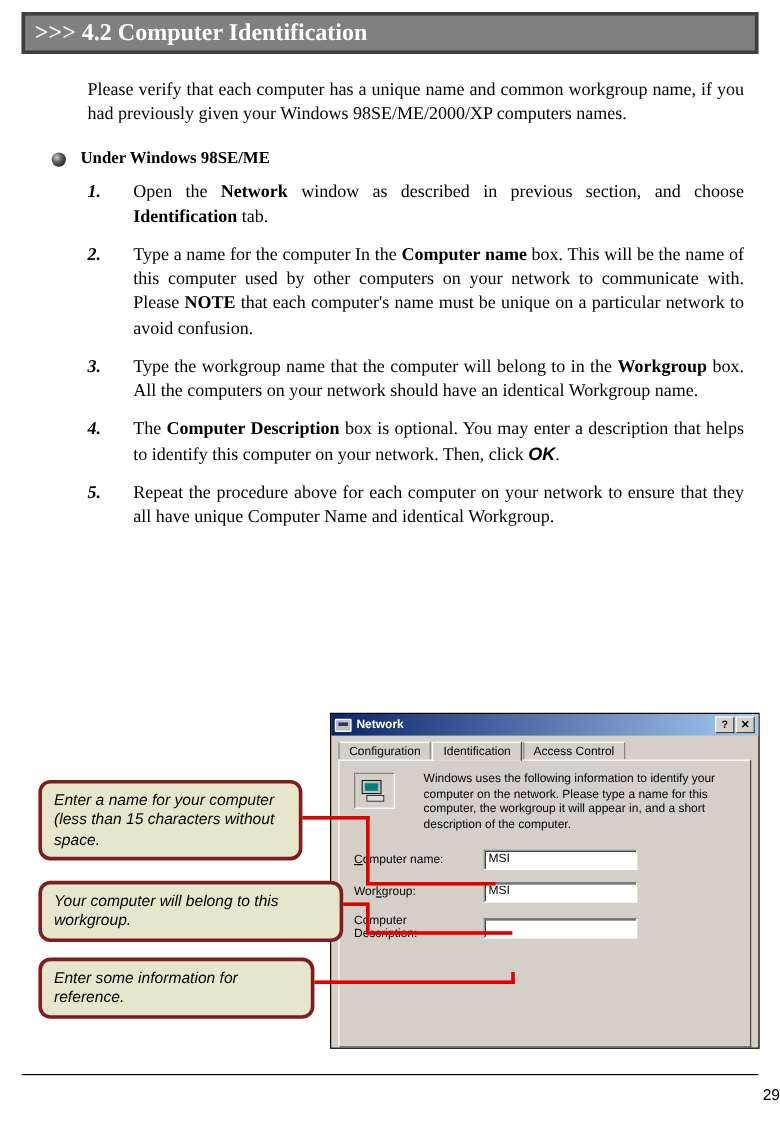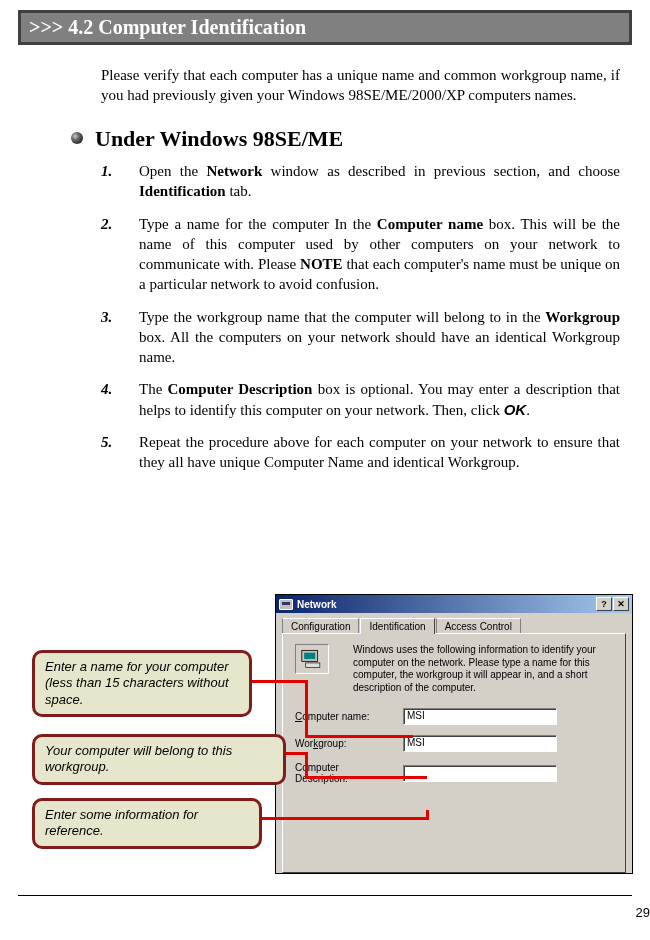--- a/index.html
+++ b/index.html
@@ -8,30 +8,30 @@
     .header-bar {
       margin: 10px 18px 0 18px;
       background: #808080;
       border: 3px solid #404040;
       padding: 3px 8px;
       color: #fff;
       font-size: 20px;
       font-weight: bold;
     }
     
-    .content { padding: 20px 30px 0 101px; font-size: 15px; line-height: 1.35; }
+    .content { padding: 20px 30px 0 73px; font-size: 15px; line-height: 1.35; }
     .intro { text-align: justify; margin-bottom: 18px; }
     
     .subsection-row { margin-left: -30px; display: flex; align-items: center; gap: 12px; margin-bottom: 8px; }
     .bullet-icon {
       width: 12px; height: 12px; border-radius: 50%;
       background: radial-gradient(circle at 35% 35%, #ccc 0%, #666 35%, #000 100%);
       flex: 0 0 auto;
     }
-    .subsection-title { font-weight: bold; font-size: 22px; }
+    .subsection-title { font-weight: bold; font-size: 14px; }
     
     ol.steps { list-style: none; margin-left: 0; }
     ol.steps li { display: flex; margin-bottom: 12px; }
     .step-num { font-style: italic; font-weight: bold; width: 38px; flex: 0 0 auto; }
     .step-text { flex: 1; text-align: justify; }
     .step-text b { font-weight: bold; }
     .ok-style { font-family: Arial, sans-serif; font-style: italic; font-weight: bold; }
     
     
     .dialog-wrap { position: absolute; left: 275px; top: 594px; width: 358px; }
@@ -50,21 +50,21 @@
     .tab-panel { margin: 0 6px; border: 1px solid #fff; border-right-color: #404040; border-bottom-color: #404040; background: #d4d0c8; padding: 10px 12px 78px 12px; position: relative; }
     
     .info-row { display: flex; gap: 24px; margin-bottom: 14px; }
     .pc-glyph { width: 34px; height: 30px; border: 1px solid #808080; border-right-color:#fff; border-bottom-color:#fff; background:#d4d0c8; display:flex; align-items:center; justify-content:center; flex:0 0 auto; }
     .pc-glyph svg { width: 26px; height: 22px; }
     .info-text { font-size: 10px; line-height: 1.25; flex: 1; }
     
     .form-row { display: flex; align-items: center; margin-bottom: 10px; }
     .form-label { width: 108px; font-size: 10px; }
     .form-label u { text-decoration: underline; }
-    .form-input { width: 154px; height: 17px; background: #fff; border: 1px solid #808080; border-right-color:#fff; border-bottom-color:#fff; padding: 1px 3px; font-size: 10px; box-shadow: inset 1px 1px 0 #404040; }
+    .form-input { width: 128px; height: 17px; background: #fff; border: 1px solid #808080; border-right-color:#fff; border-bottom-color:#fff; padding: 1px 3px; font-size: 10px; box-shadow: inset 1px 1px 0 #404040; }
     
     
     .callout { position: absolute; border: 3px solid #7f1d1d; background: #e6e6cc; border-radius: 10px; padding: 6px 10px; font-family: Arial, sans-serif; font-style: italic; font-size: 13px; line-height: 1.25; }
     .c1 { left: 32px; top: 650px; width: 220px; }
     .c2 { left: 32px; top: 734px; width: 254px; font-style: italic; }
     .c3 { left: 32px; top: 798px; width: 230px; }
     
     
     .conn { position: absolute; background: #e00000; }
     .h1a { left: 252px; top: 680px; width: 56px; height: 3px; }

